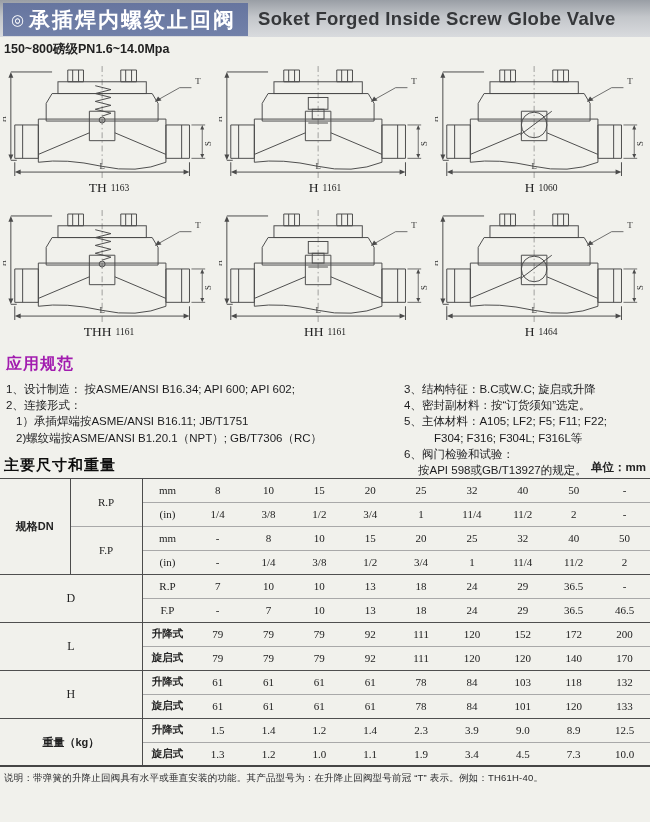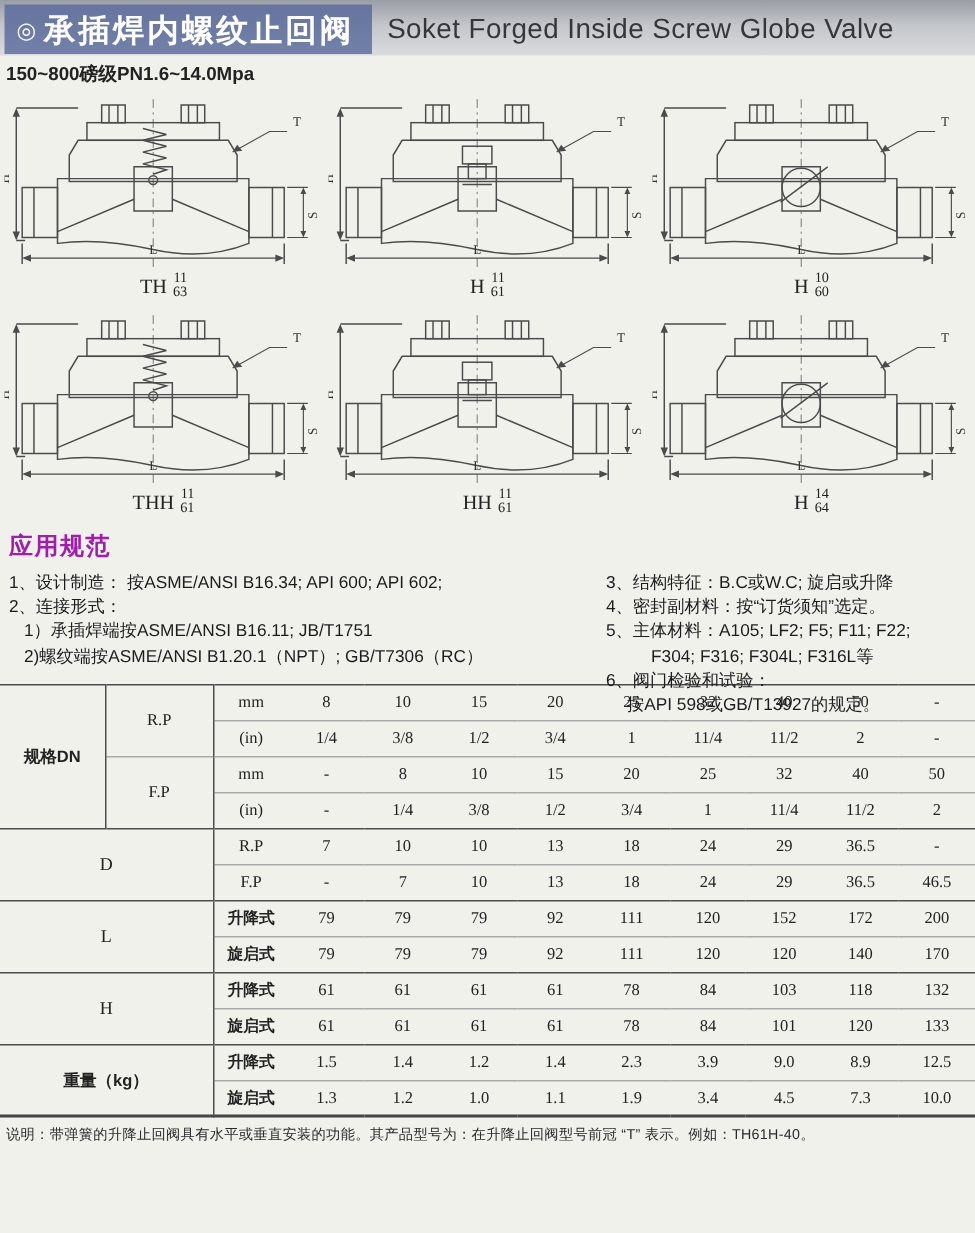--- a/index.html
+++ b/index.html
@@ -18,38 +18,38 @@
   }
   .header-zh {
     margin:3px 0 1px 3px; padding:0 12px 0 8px;
     background:linear-gradient(180deg,#66759f 0%,#7281a9 100%);
     color:#fff; font-weight:bold; font-size:21px; letter-spacing:2px;
     display:flex; align-items:center; white-space:nowrap;
   }
   .header-zh .ring { font-size:15px; margin-right:5px; letter-spacing:0; font-weight:normal; }
   .header-en {
     display:flex; align-items:center; padding-left:10px;
-    font-size:18.5px; color:#35373a; font-weight:400; letter-spacing:0.3px; white-space:nowrap;
+    font-size:18.5px; color:#35373a; font-weight:700; letter-spacing:0.3px; white-space:nowrap;
   }
   .subtitle {
     padding:4px 0 0 4px; font-size:12.5px; font-weight:600; color:#222;
   }
   
   .valve-grid {
     width:650px; padding:4px 0 0 0;
     display:grid; grid-template-columns:repeat(3,216px); justify-content:center;
     row-gap:4px;
   }
   .valve-cell { width:216px; height:140px; display:flex; flex-direction:column; align-items:center; }
   .valve-cell svg { display:block; }
   .valve-caption {
     margin-top:-2px; font-family:"Liberation Serif","DejaVu Serif",serif;
     font-size:13.5px; color:#222; display:flex; align-items:center; line-height:12px;
   }
-  .cap-frac { display:inline-flex; flex-direction:column; font-size:9.5px; line-height:9px; margin-left:4px;align-items:flex-end; }
+  .cap-frac { display:inline-flex; flex-direction:row; font-size:9.5px; line-height:9px; margin-left:4px;align-items:flex-end; }
   .dimtext { font-family:"Liberation Serif","DejaVu Serif",serif; font-size:9px; fill:#333; }
   
   .specs { padding:8px 6px 0 6px; }
   .specs-heading { font-size:16px; font-weight:bold; color:#a21caf; margin-bottom:6px; letter-spacing:1px; }
   .specs-cols { position:relative; font-size:11.5px; font-weight:500; line-height:16.2px; color:#1c1c1e; }
   .specs-left { width:400px; }
   .specs-right { position:absolute; left:398px; top:0; width:250px; }
   .sl-indent1 { padding-left:24px; }
   .sl-indent2 { padding-left:10px; }
   .sr-indent1 { padding-left:30px; }
@@ -407,20 +407,24 @@
       <div>4、密封副材料：按“订货须知”选定。</div>
       <div>5、主体材料：A105; LF2; F5; F11; F22;</div>
       <div class="sr-indent1">F304; F316; F304L; F316L等</div>
       <div>6、阀门检验和试验：</div>
       <div class="sr-indent2">按API 598或GB/T13927的规定。</div>
     </div>
   </div>
 </div>
 
 <div class="dims">
+  <div class="dims-titlebar">
+    <span class="dims-title">主要尺寸和重量</span>
+    <span class="dims-unit">单位：mm</span>
+  </div>
   <table class="dimtable">
     <colgroup>
       <col style="width:70px">
         <col style="width:72px">
         <col style="width:50px">
       <col span="9" style="width:50.8px">
     </colgroup>
     <tbody>
         <tr>
           <td class="grp" rowspan="4">规格DN</td>

